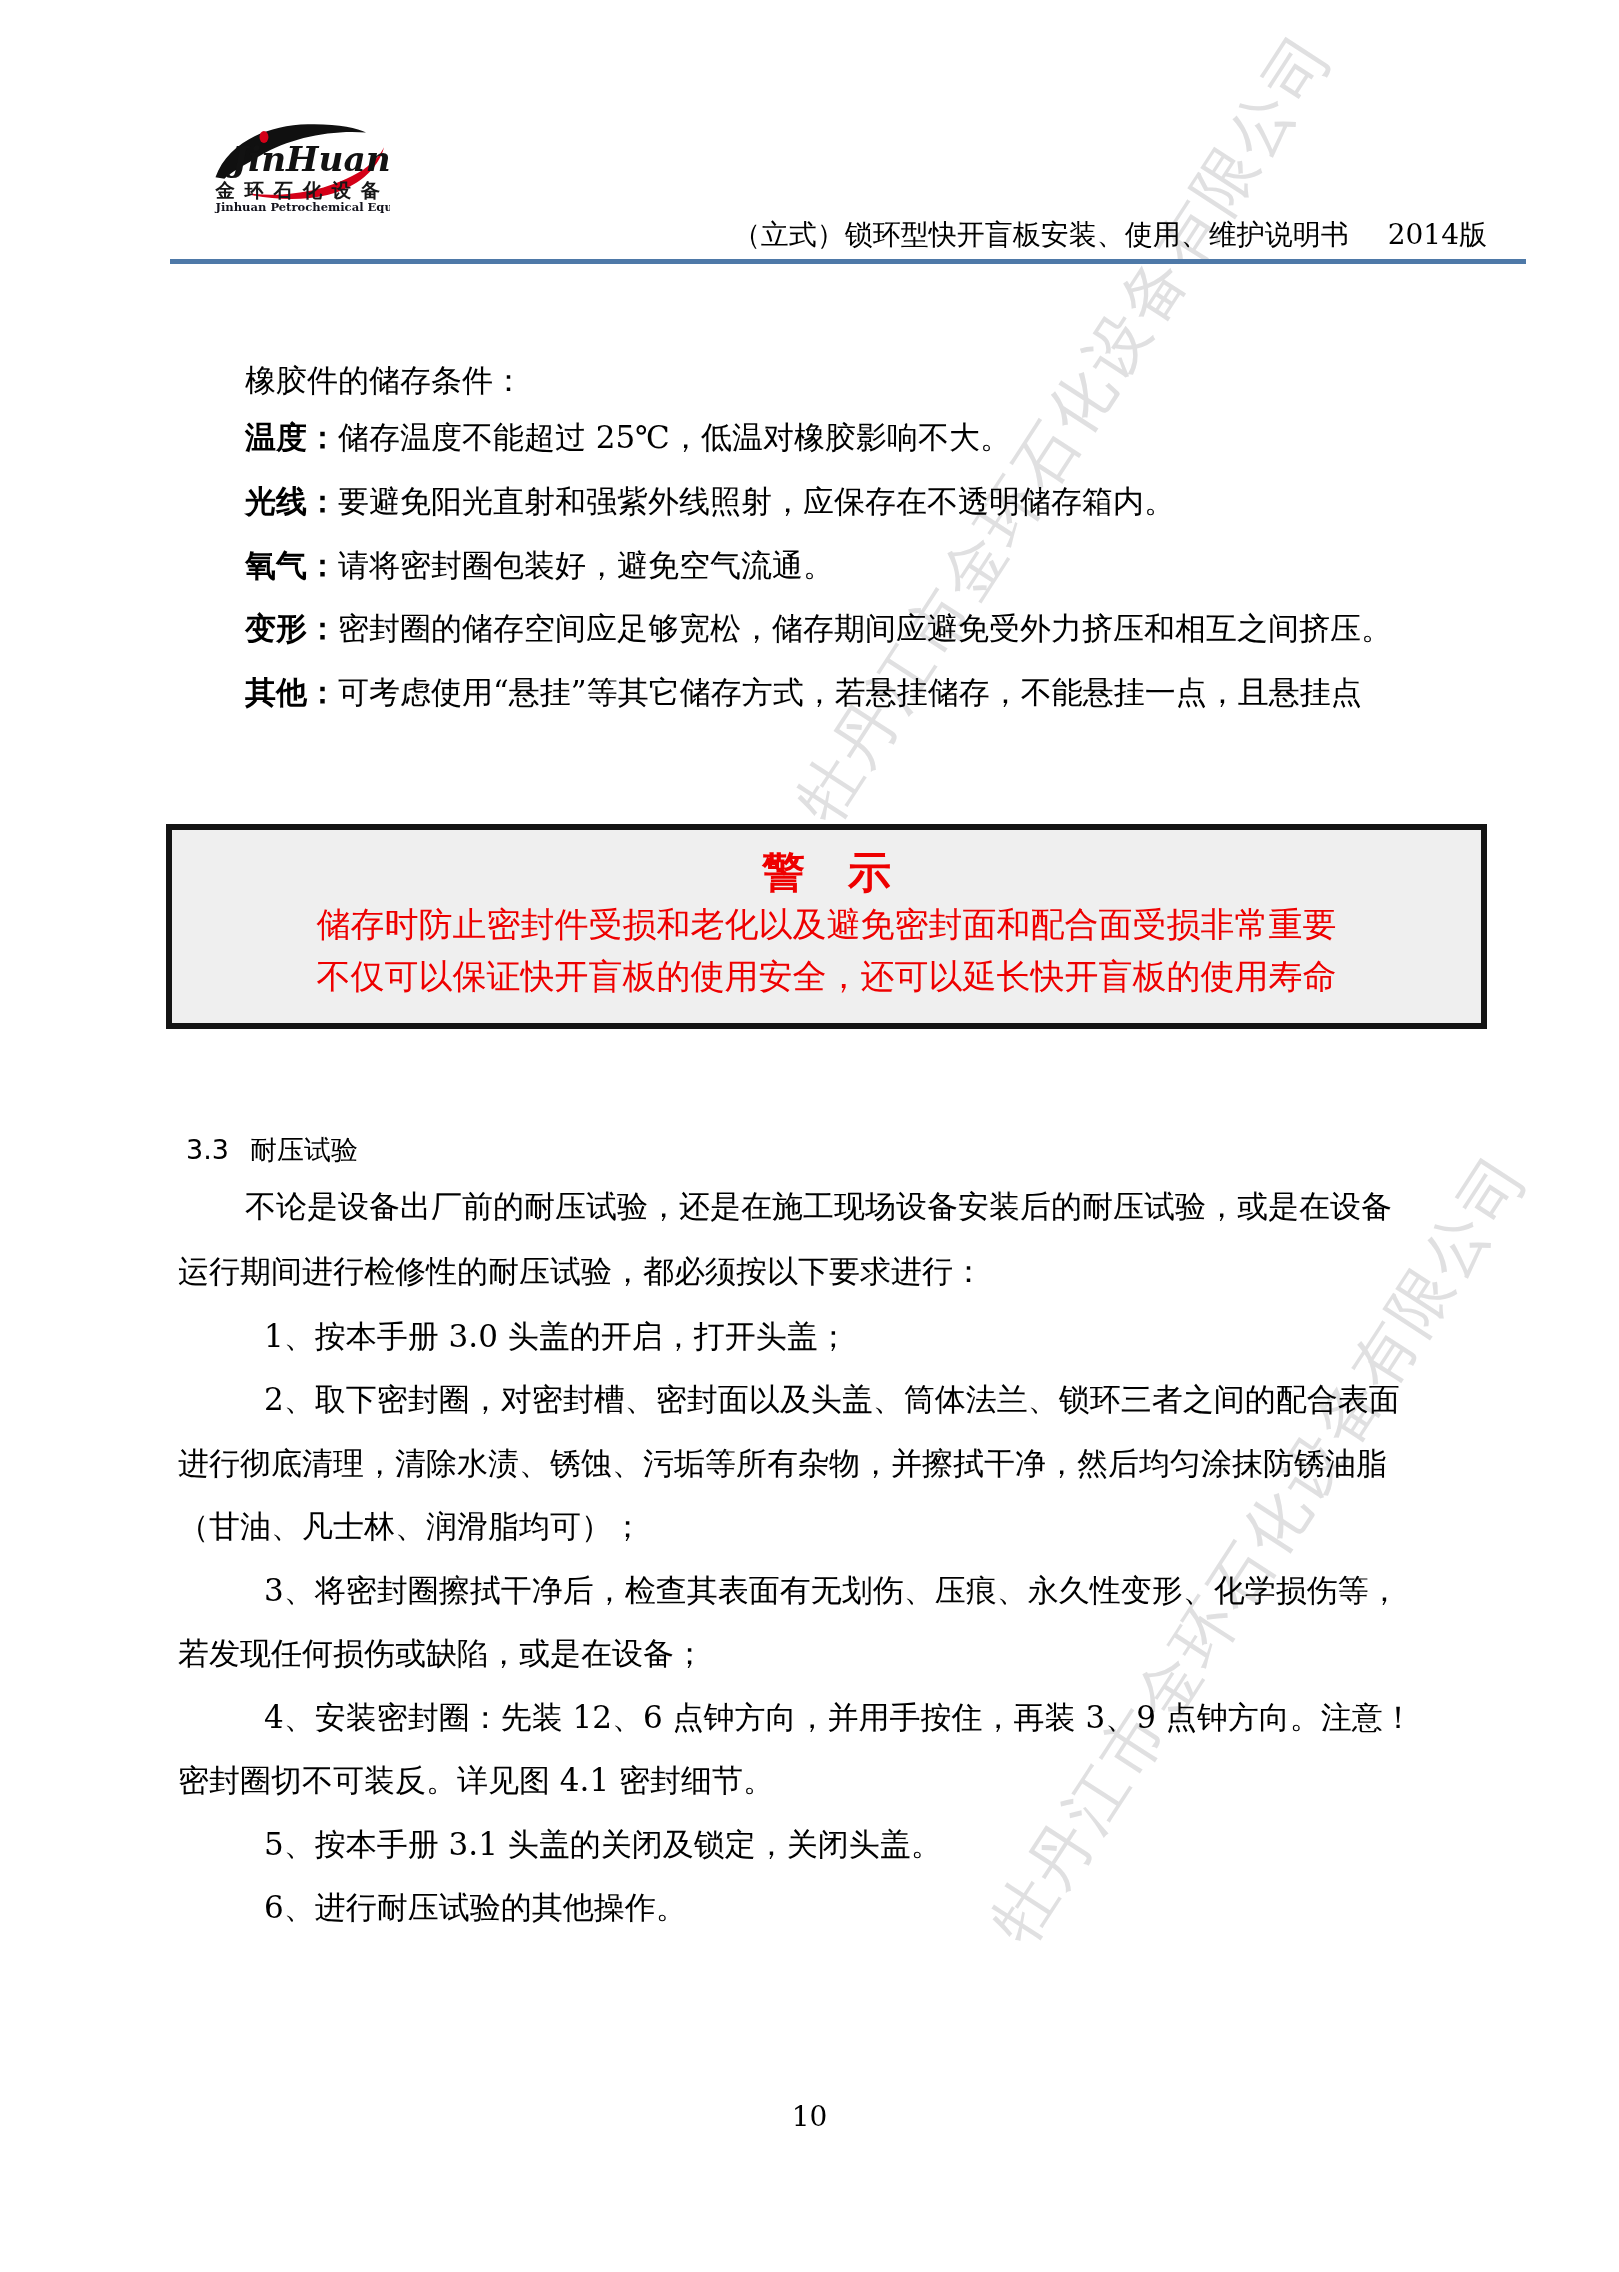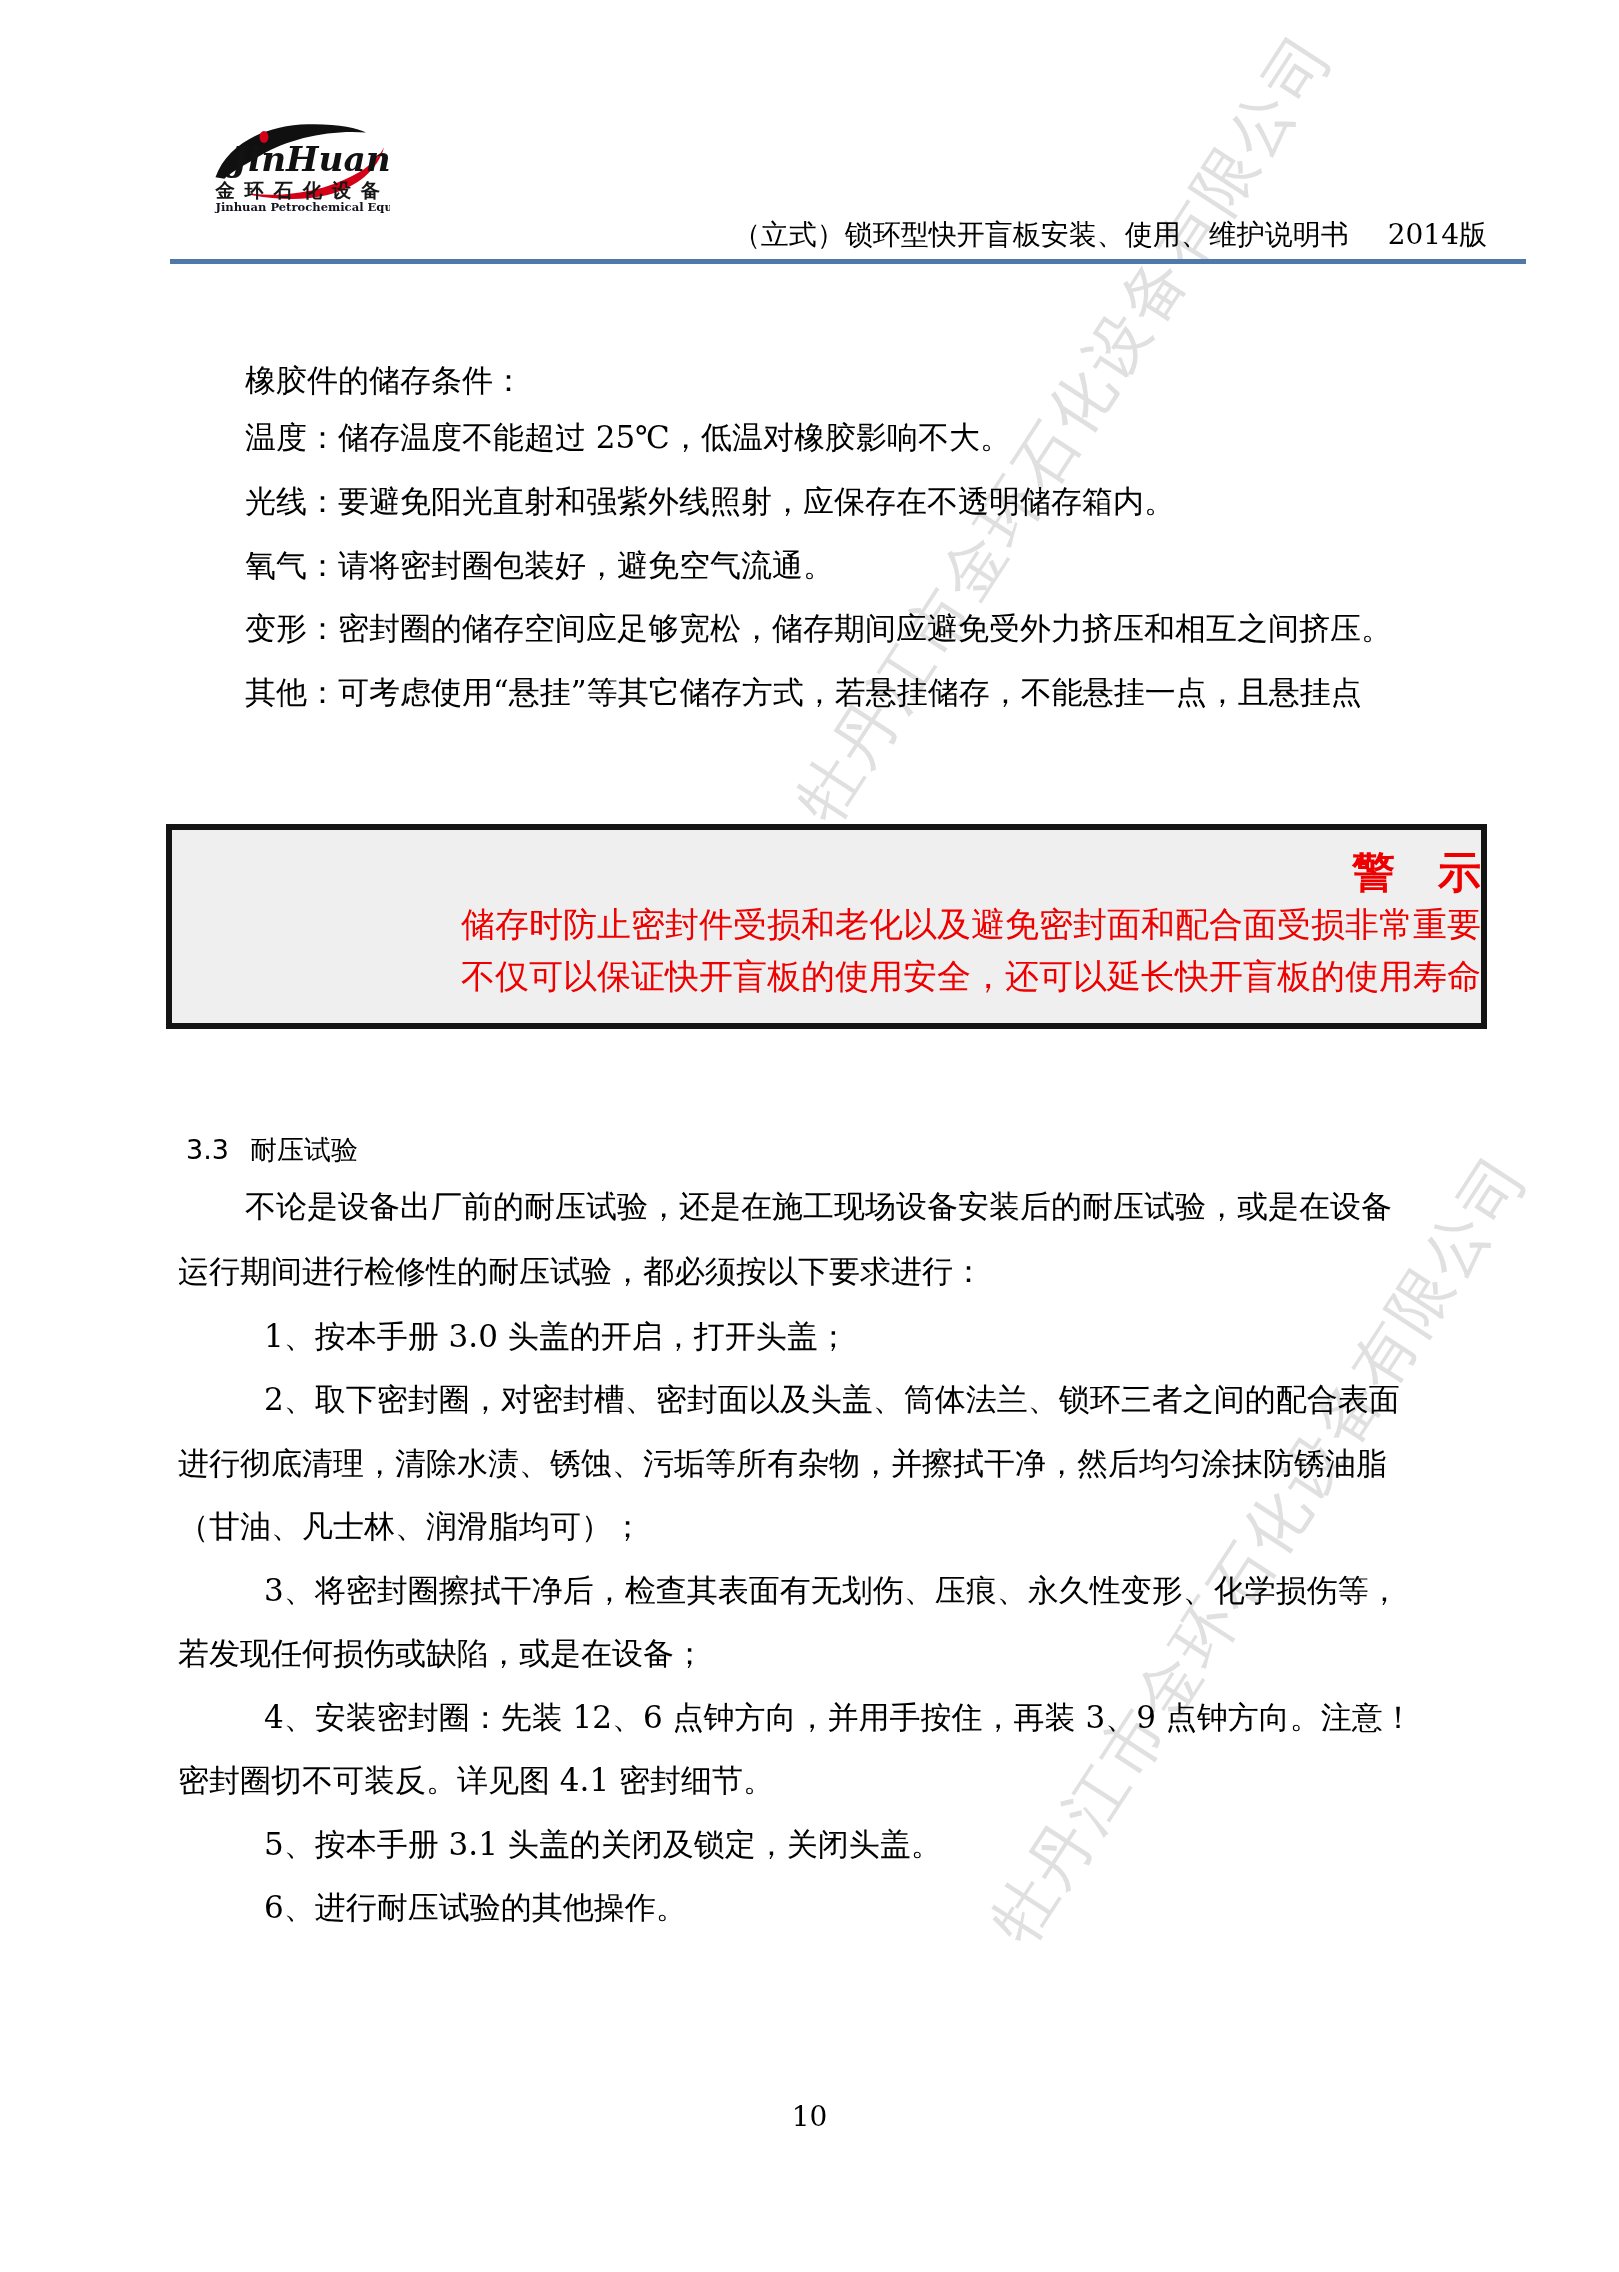--- a/index.html
+++ b/index.html
@@ -37,26 +37,26 @@
   .header-line .version{margin-left:39px;}
   .rule{
     position:absolute;left:170px;top:259px;width:1356px;height:5.2px;
     background:#4e79a8;z-index:2;
   }
   
   .bl{
     position:absolute;margin:0;z-index:2;
     font-size:31px;line-height:39px;white-space:nowrap;
   }
-  .lbl{font-weight:normal;}
+  .lbl{font-weight:bold;}
   
   .warnbox{
     position:absolute;left:166px;top:824px;width:1321px;height:205px;
     box-sizing:border-box;border:6px solid #141414;background:#efefef;
-    z-index:2;text-align:right;
+    z-index:2;text-align:center;
   }
   .warn-title{
     margin:16.4px 0 0 0;
     font-family:"DejaVu Sans","Liberation Sans",sans-serif;
     font-weight:bold;font-size:43px;line-height:52px;color:#ee0000;
   }
   .warn-text{
     margin:0;
     font-family:"DejaVu Sans","Liberation Sans",sans-serif;
     font-weight:normal;font-size:34px;line-height:52px;color:#ee0000;

